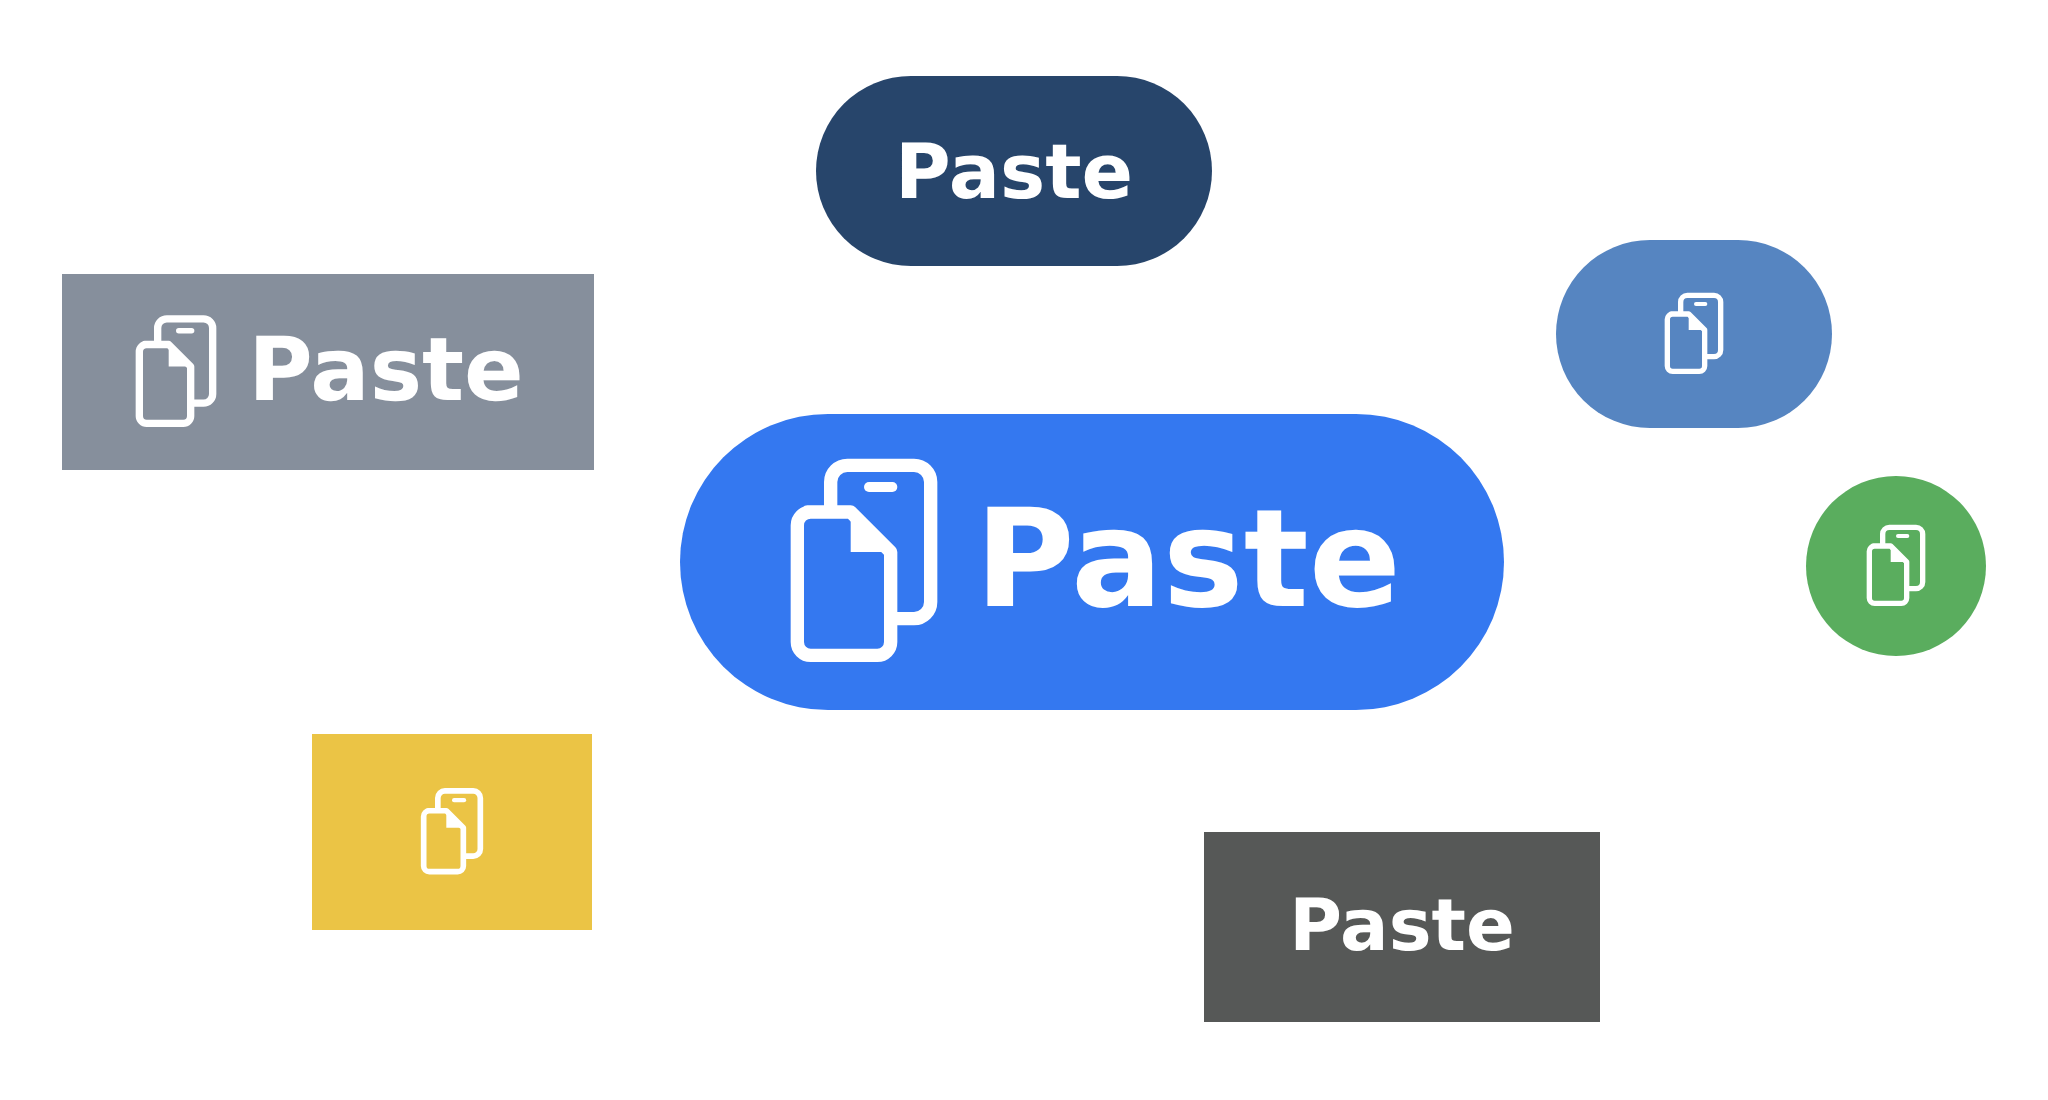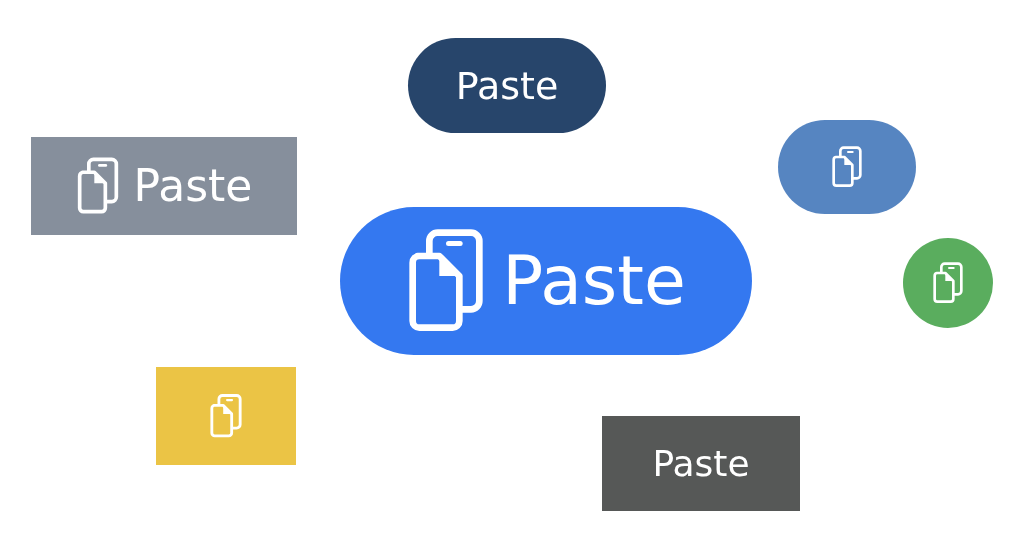--- a/index.html
+++ b/index.html
@@ -1,20 +1,20 @@
 <!DOCTYPE html>
 <html><head>
 <meta charset="utf-8">
 <style>
   html, body { margin:0; padding:0; }
   body { width:1024px; height:550px; background:#ffffff; position:relative; overflow:hidden;
          font-family:"DejaVu Sans","Liberation Sans",sans-serif; }
   .btn { position:absolute; display:flex; align-items:center; justify-content:center;
          color:#ffffff; box-sizing:border-box; cursor:pointer; }
-  .btn .lbl { font-weight:400; letter-spacing:0; line-height:1; }
+  .btn .lbl { font-weight:700; letter-spacing:0; line-height:1; }
   .icon svg { display:block; }
   #b-dark   { left:408px; top:38px;  width:198px; height:95px;  border-radius:48px; background:#27456b; }
   #b-dark .lbl { font-size:38px; }
   #b-gray   { left:31px;  top:137px; width:266px; height:98px;  background:#868f9c; }
   #b-gray .lbl { font-size:44px; margin-left:14px; }
   #b-main   { left:340px; top:207px; width:412px; height:148px; border-radius:74px; background:#3478f0; }
   #b-main .lbl { font-size:68px; margin-left:16px; }
   #b-steel  { left:778px; top:120px; width:138px; height:94px;  border-radius:47px; background:#5685c1; }
   #b-green  { left:903px; top:238px; width:90px;  height:90px;  border-radius:50%; background:#5aad5e; }
   #b-yellow { left:156px; top:367px; width:140px; height:98px;  background:#ebc445; }

